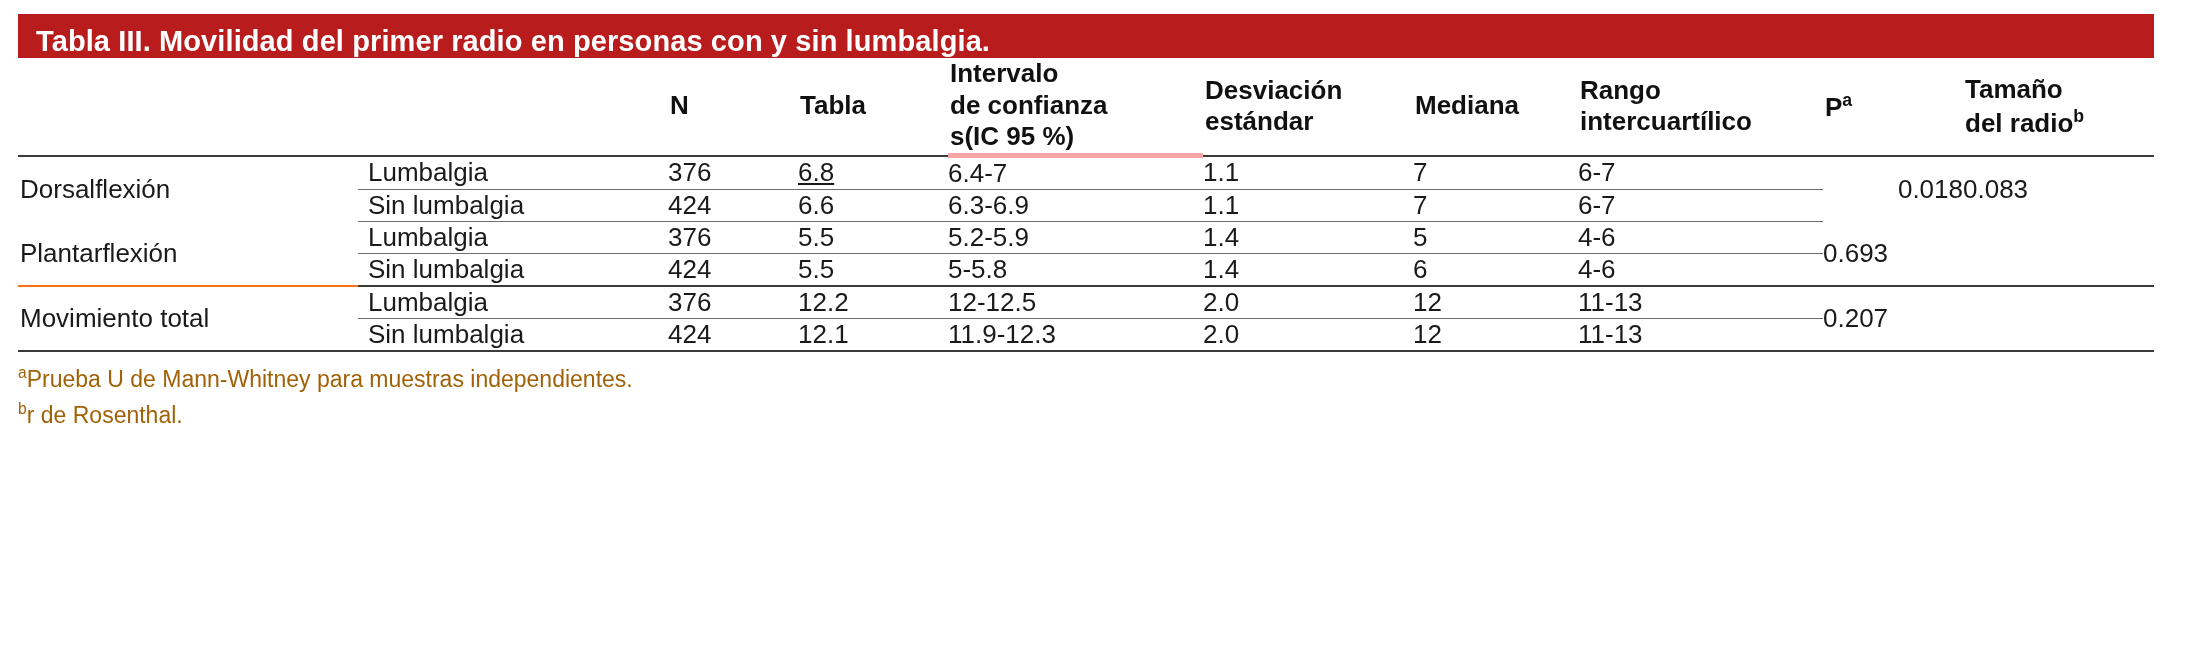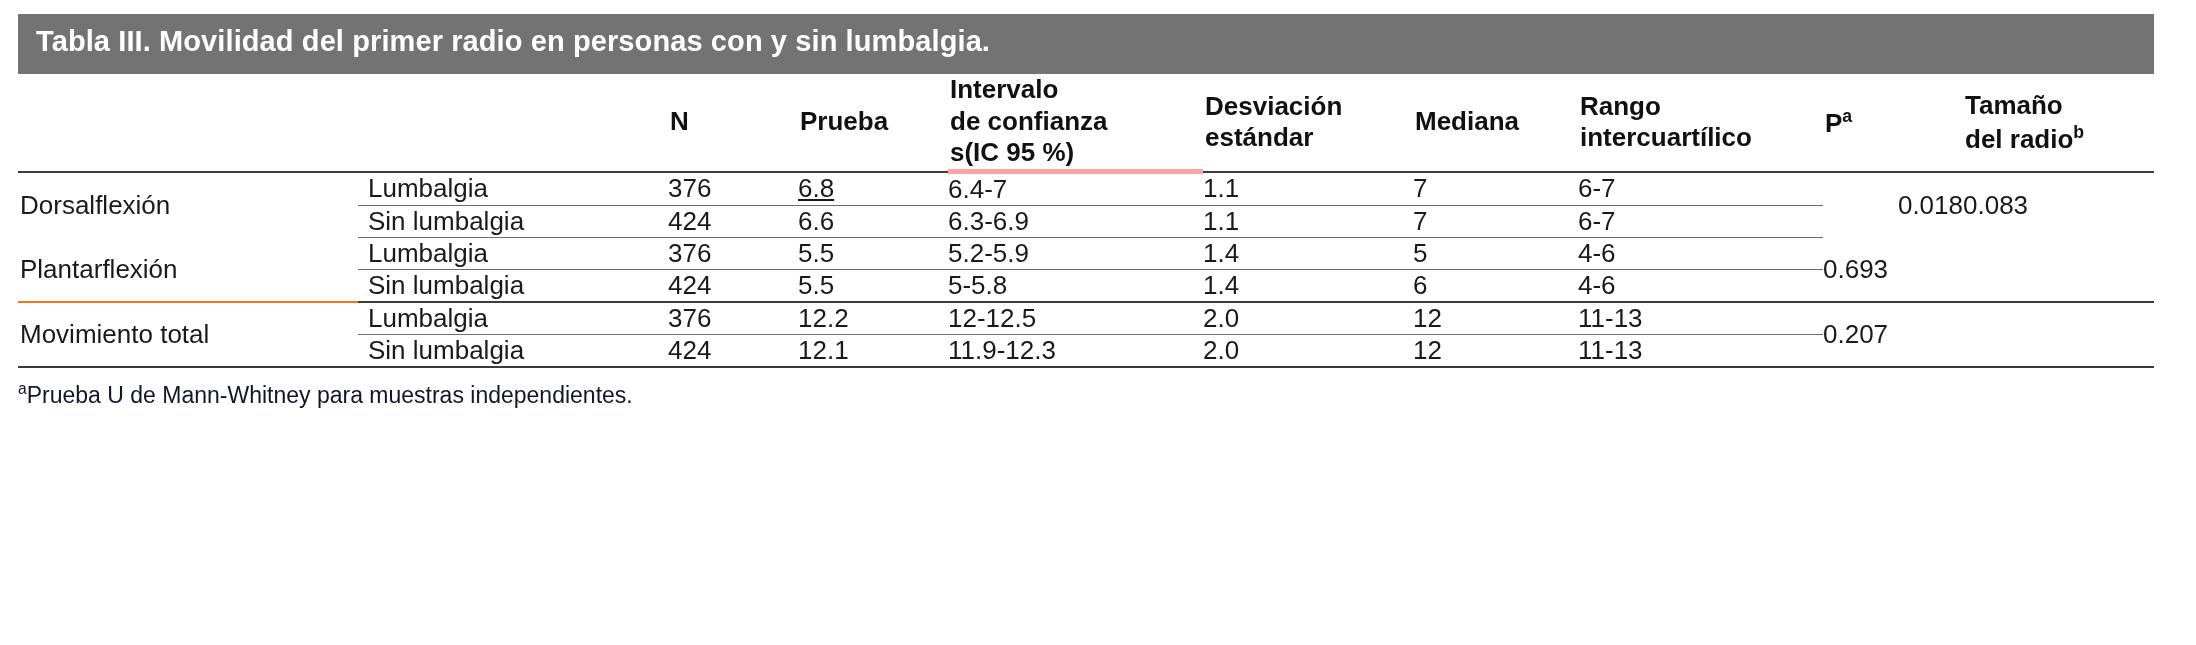--- a/index.html
+++ b/index.html
@@ -13,25 +13,25 @@
     font-family: "Liberation Sans", sans-serif;
     color: #1a1a1a;
     overflow: hidden;
   }
   .table-wrap {
     width: 2136px;
     margin: 14px 0 0 18px;
     position: relative;
   }
   .title-bar {
-    background: #737373;
+    background: #b91c1c;
     color: #ffffff;
     font-size: 29px;
     font-weight: bold;
-    padding: 11px 0 16px 18px;
+    padding: 11px 0 0 18px;
     letter-spacing: 0.1px;
   }
   table.data {
     border-collapse: collapse;
     width: 2136px;
     table-layout: fixed;
     font-size: 26px;
   }
   table.data td, table.data th {
     padding: 0;
@@ -73,21 +73,21 @@
     padding-left: 10px;
   }
   .rule-thin-sub { border-top: 1.5px solid #6f6f6f; }
 
   td.val { padding-left: 2px; }
 
   .footnotes {
     margin: 10px 0 0 18px;
     font-size: 23px;
     line-height: 1.45;
-    color: #0f172a;
+    color: #a16207;
   }
   .footnotes div { margin-bottom: 2px; }
   sup { font-size: 0.68em; vertical-align: super; }
 
   .bottom-rule {
     border-top: 2px solid #3b3b3b;
     width: 2136px;
     margin-left: 18px;
   }
 </style>
@@ -109,21 +109,21 @@
       <col class="c-mediana">
       <col class="c-riq">
       <col class="c-p">
       <col class="c-te">
     </colgroup>
     <thead>
       <tr>
         <th></th>
         <th></th>
         <th class="pad-l">N</th>
-        <th class="pad-l">Prueba</th>
+        <th class="pad-l">Tabla</th>
         <th class="pad-l">
           <span>Intervalo</span><br>
           <span>de confianza</span><br>
           <span>s(IC 95 %)</span>
         </th>
         <th class="pad-l">
           <span>Desviación</span><br>
           <span>estándar</span>
         </th>
         <th class="pad-l">Mediana</th>
@@ -211,13 +211,16 @@
     </tbody>
   </table>
 </div>
 
 <div class="bottom-rule"></div>
 
 <div class="footnotes">
   <div>
     <sup>a</sup><span>Prueba U de Mann-Whitney para muestras independientes.</span>
   </div>
+  <div>
+    <sup>b</sup><span>r de Rosenthal.</span>
+  </div>
 </div>
 
 </body></html>

